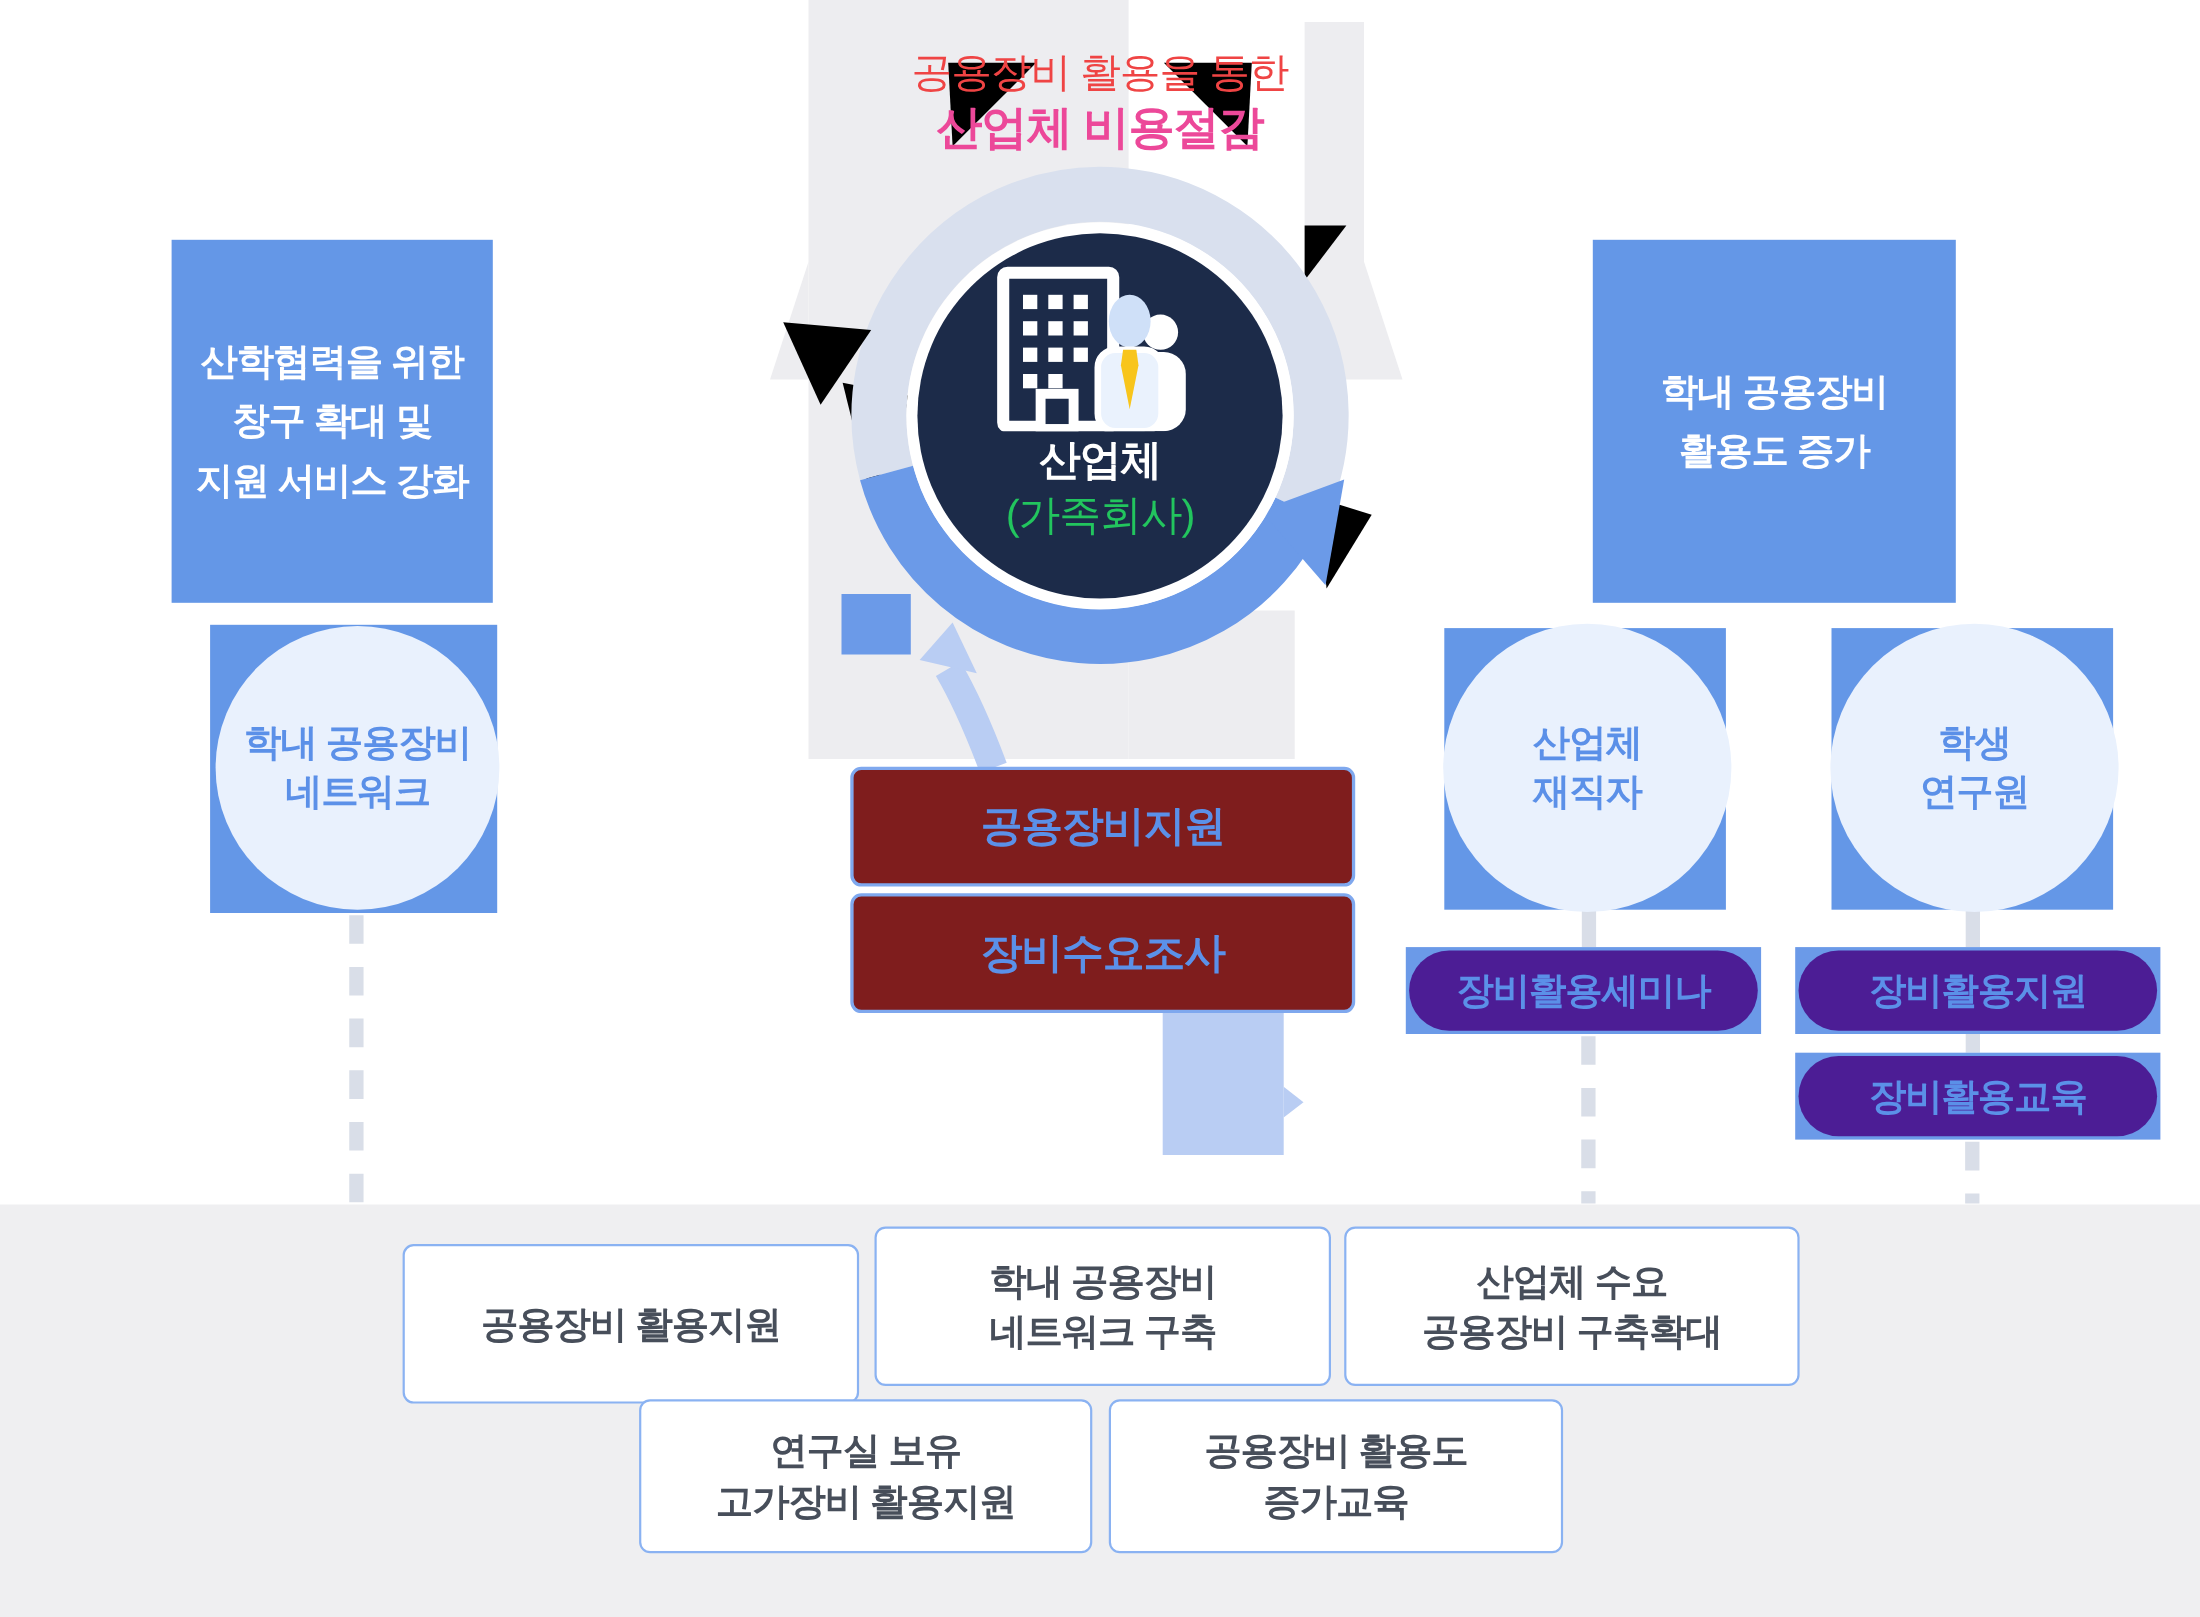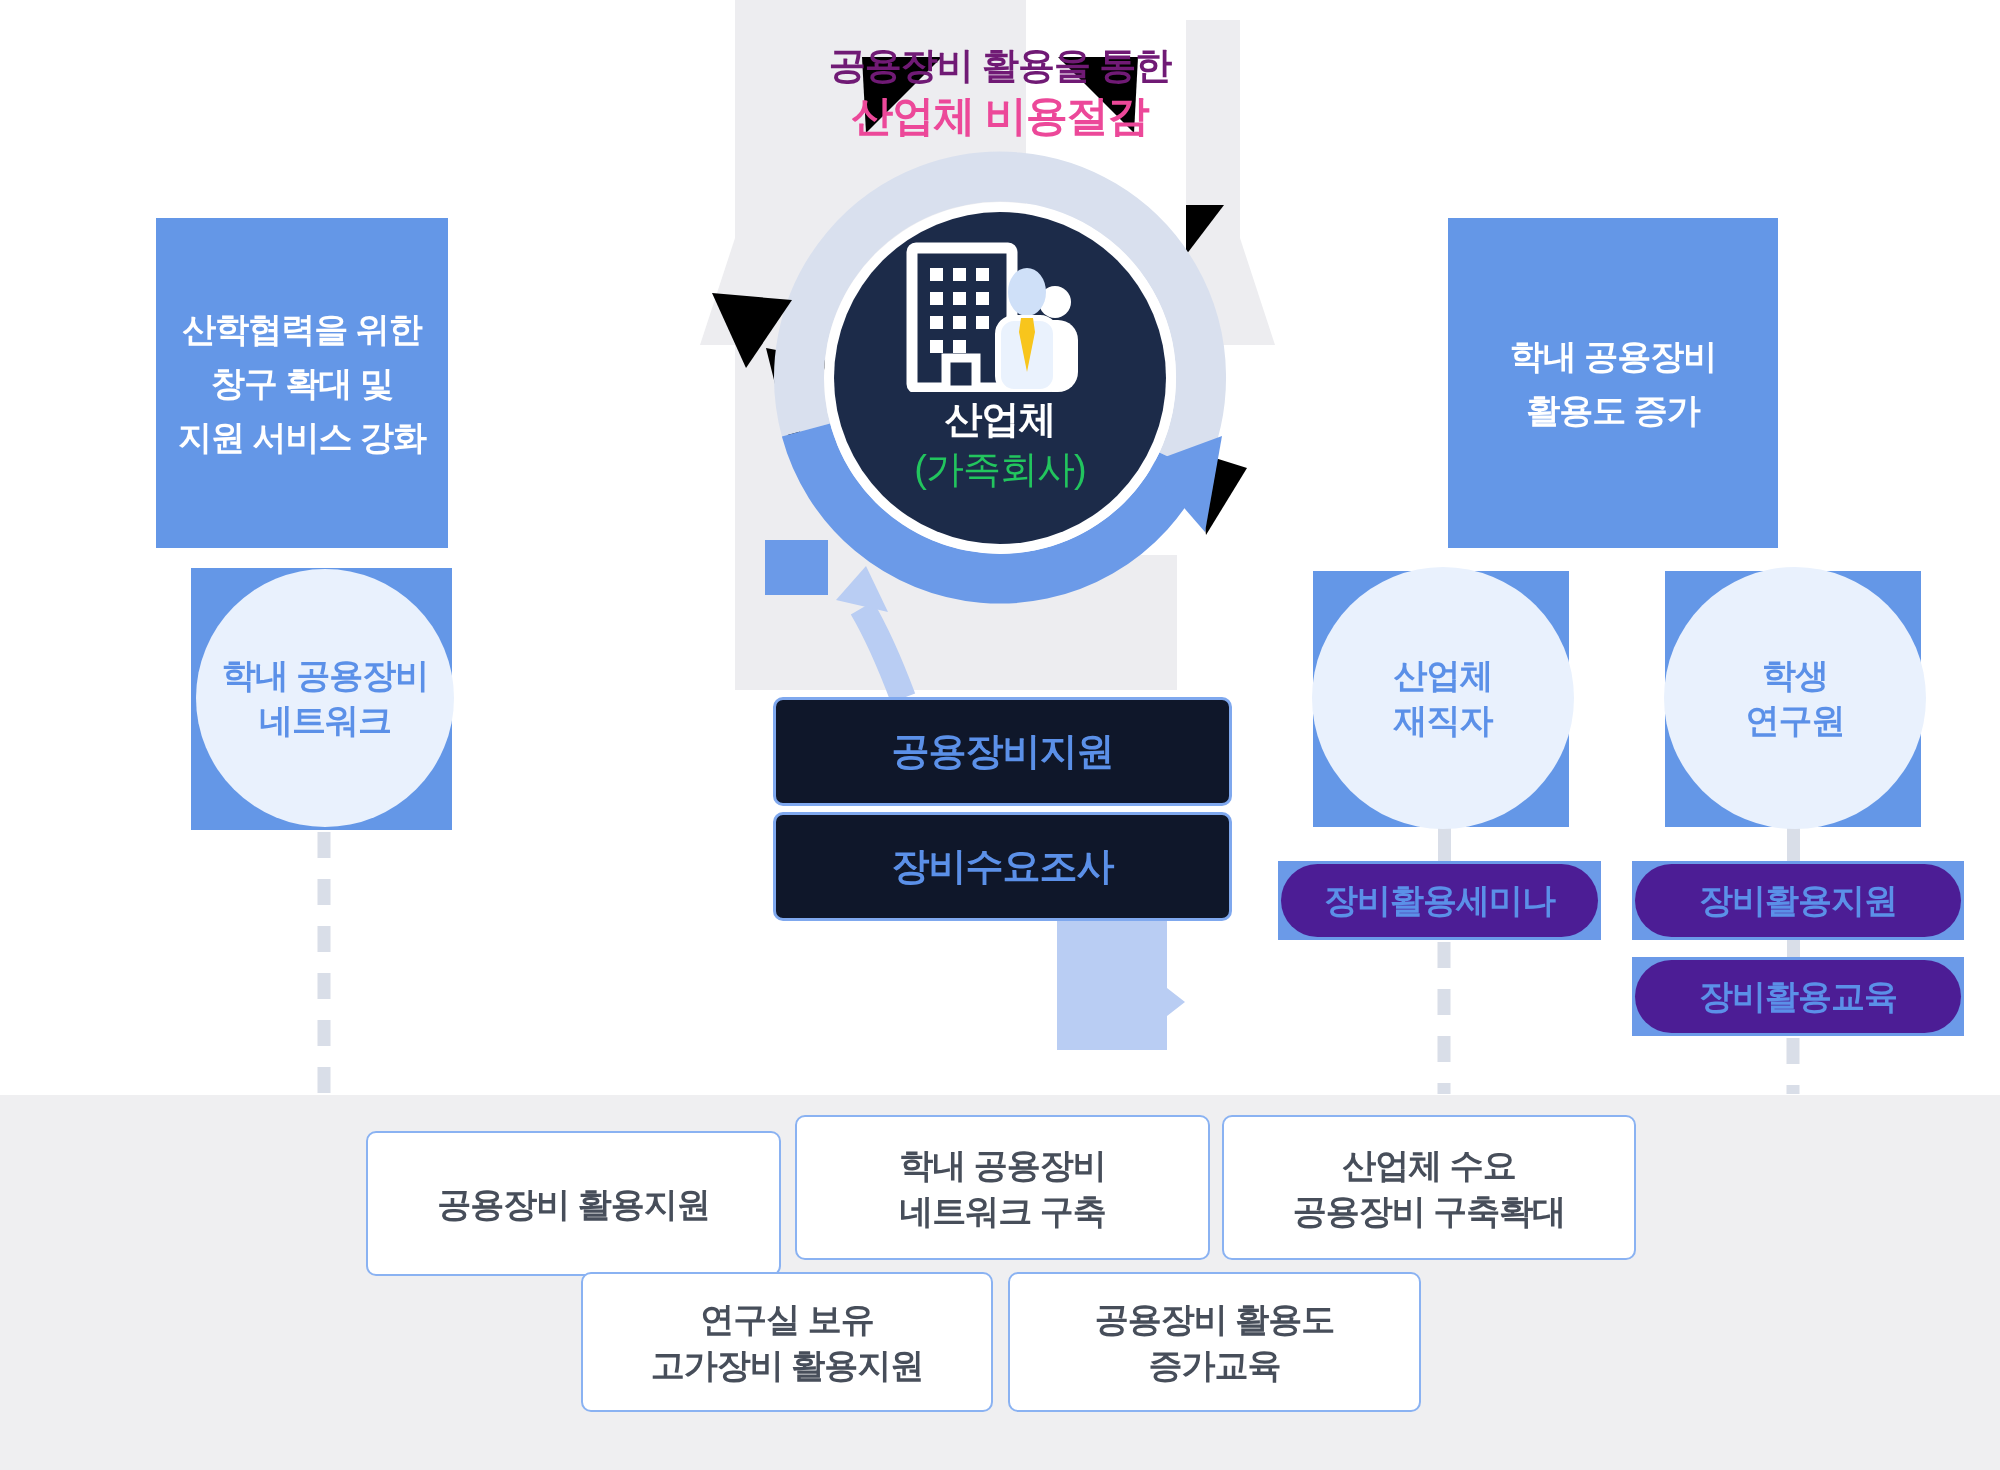--- a/index.html
+++ b/index.html
@@ -5,21 +5,21 @@
   html,body{margin:0;padding:0;background:#ffffff;}
   .stage{
     position:relative;width:2000px;height:1470px;overflow:hidden;
     background:#ffffff;font-family:"Liberation Sans","DejaVu Sans",sans-serif;
   }
   .abs{position:absolute;}
   .bg-svg{left:0;top:0;}
   .bottom-gray{left:0;top:1095px;width:2000px;height:375px;background:#efeff1;}
   
   .title-wrap{left:700px;top:42px;width:600px;text-align:center;}
-  .title-line1{font-size:37px;font-weight:700;color:#701a75;letter-spacing:-1px;line-height:48px;}
+  .title-line1{font-size:37px;font-weight:400;color:#ef4444;letter-spacing:-1px;line-height:48px;}
   .title-line2{font-size:42px;font-weight:800;color:#ec4899;letter-spacing:-1px;line-height:52px;}
   
   .benefit{background:#6497e7;display:flex;flex-direction:column;justify-content:center;align-items:center;}
   .benefit span{color:#ffffff;font-size:34px;font-weight:700;line-height:54px;letter-spacing:-1px;text-align:center;}
   .benefit-left{left:156px;top:218px;width:292px;height:330px;}
   .benefit-right{left:1448px;top:218px;width:330px;height:330px;}
   
   .node-sq{background:#6497e7;}
   .sq-left{left:191px;top:568px;width:261px;height:262px;}
   .sq-a{left:1313px;top:571px;width:256px;height:256px;}
@@ -30,21 +30,21 @@
   .circ-a{left:1312px;top:567px;width:262px;height:262px;}
   .circ-b{left:1664px;top:567px;width:262px;height:262px;}
   
   .hub-ring{left:824px;top:202px;width:352px;height:352px;border-radius:50%;background:#ffffff;}
   .hub{left:834px;top:212px;width:332px;height:332px;border-radius:50%;background:#1c2b49;
        display:flex;flex-direction:column;align-items:center;}
   .hub-icon{margin-top:28px;}
   .hub-t1{color:#ffffff;font-size:38px;font-weight:800;letter-spacing:-1px;line-height:50px;margin-top:2px;}
   .hub-t2{color:#22c55e;font-size:38px;font-weight:400;letter-spacing:-1px;line-height:50px;}
   
-  .mid-box{background:#0f172a;border:3px solid #7fa8ee;border-radius:10px;
+  .mid-box{background:#7f1d1d;border:3px solid #7fa8ee;border-radius:10px;
            display:flex;justify-content:center;align-items:center;}
   .mid-box span{color:#5b90e8;font-size:38px;font-weight:700;letter-spacing:-1px;}
   .mid-box1{left:773px;top:697px;width:453px;height:103px;}
   .mid-box2{left:773px;top:812px;width:453px;height:103px;}
   
   .pill{background:#6b9ae8;}
   .pill .pill-in{position:absolute;left:3px;top:3px;right:3px;bottom:3px;border-radius:40px;background:#4c1d95;
                  display:flex;justify-content:center;align-items:center;}
   .pill span{color:#5b90e8;font-size:34px;font-weight:700;letter-spacing:-1px;}
   .pill-1{left:1278px;top:861px;width:323px;height:79px;}

